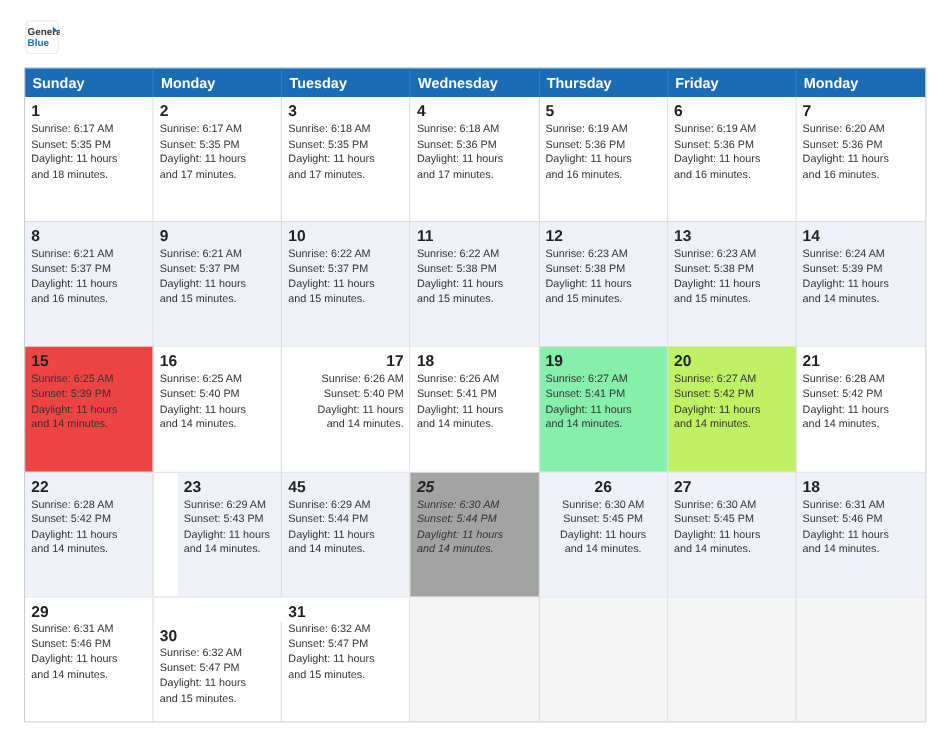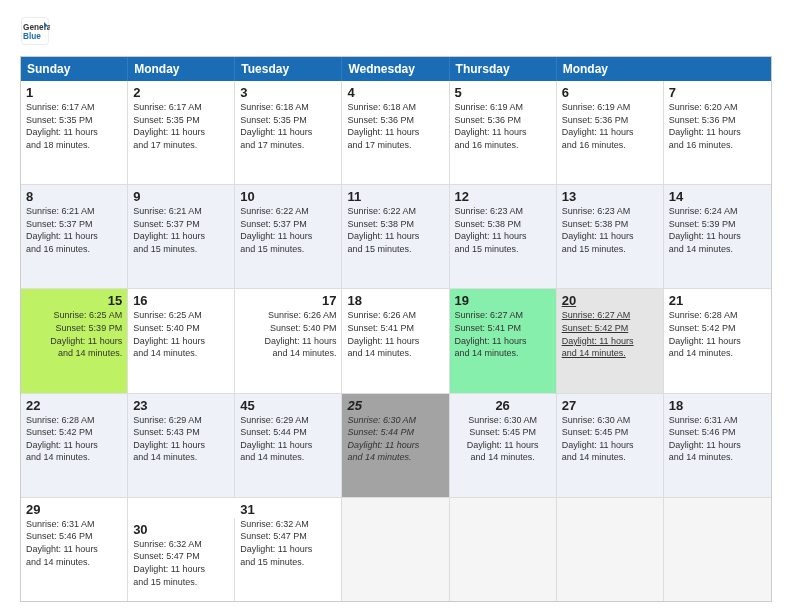--- a/index.html
+++ b/index.html
@@ -122,20 +122,21 @@
     </div>
   </div>
 
   <div class="calendar">
     <div class="cal-header">
     <div class="cal-header-cell">Sunday</div>
         <div class="cal-header-cell">Monday</div>
         <div class="cal-header-cell">Tuesday</div>
         <div class="cal-header-cell">Wednesday</div>
         <div class="cal-header-cell">Thursday</div>
+        <div class="cal-header-cell">Friday</div>
         <div class="cal-header-cell">Monday</div>
       </div>
     <div class="cal-body">
     <div class="cal-row">
           <div class="cal-cell" style="background: rgb(255, 255, 255);">
             <span class="day-num">1</span>
             <div class="day-info">Sunrise: 6:17 AM<br>Sunset: 5:35 PM<br>Daylight: 11 hours<br>and 18 minutes.</div>
           </div>
           <div class="cal-cell" style="background: rgb(255, 255, 255);">
             <span class="day-num">2</span>
@@ -186,55 +187,55 @@
           <div class="cal-cell" style="background: rgb(238, 242, 248);">
             <span class="day-num">13</span>
             <div class="day-info">Sunrise: 6:23 AM<br>Sunset: 5:38 PM<br>Daylight: 11 hours<br>and 15 minutes.</div>
           </div>
           <div class="cal-cell" style="background: rgb(238, 242, 248);">
             <span class="day-num">14</span>
             <div class="day-info">Sunrise: 6:24 AM<br>Sunset: 5:39 PM<br>Daylight: 11 hours<br>and 14 minutes.</div>
           </div>
         </div>
         <div class="cal-row">
-          <div class="cal-cell" style="background: #bef264; text-align: right;">
+          <div class="cal-cell" style="background: #ef4444;">
             <span class="day-num">15</span>
             <div class="day-info">Sunrise: 6:25 AM<br>Sunset: 5:39 PM<br>Daylight: 11 hours<br>and 14 minutes.</div>
           </div>
           <div class="cal-cell" style="background: rgb(255, 255, 255);">
             <span class="day-num">16</span>
             <div class="day-info">Sunrise: 6:25 AM<br>Sunset: 5:40 PM<br>Daylight: 11 hours<br>and 14 minutes.</div>
           </div>
           <div class="cal-cell" style="background: rgb(255, 255, 255); text-align: right;">
             <span class="day-num">17</span>
             <div class="day-info">Sunrise: 6:26 AM<br>Sunset: 5:40 PM<br>Daylight: 11 hours<br>and 14 minutes.</div>
           </div>
           <div class="cal-cell" style="background: rgb(255, 255, 255);">
             <span class="day-num">18</span>
             <div class="day-info">Sunrise: 6:26 AM<br>Sunset: 5:41 PM<br>Daylight: 11 hours<br>and 14 minutes.</div>
           </div>
           <div class="cal-cell" style="background: #86efac;">
             <span class="day-num">19</span>
             <div class="day-info">Sunrise: 6:27 AM<br>Sunset: 5:41 PM<br>Daylight: 11 hours<br>and 14 minutes.</div>
           </div>
-          <div class="cal-cell" style="background: #e5e5e5; text-decoration: underline;">
+          <div class="cal-cell" style="background: #bef264;">
             <span class="day-num">20</span>
             <div class="day-info">Sunrise: 6:27 AM<br>Sunset: 5:42 PM<br>Daylight: 11 hours<br>and 14 minutes.</div>
           </div>
           <div class="cal-cell" style="background: rgb(255, 255, 255);">
             <span class="day-num">21</span>
             <div class="day-info">Sunrise: 6:28 AM<br>Sunset: 5:42 PM<br>Daylight: 11 hours<br>and 14 minutes.</div>
           </div>
         </div>
         <div class="cal-row">
           <div class="cal-cell" style="background: rgb(238, 242, 248);">
             <span class="day-num">22</span>
             <div class="day-info">Sunrise: 6:28 AM<br>Sunset: 5:42 PM<br>Daylight: 11 hours<br>and 14 minutes.</div>
           </div>
-          <div class="cal-cell" style="background: rgb(238, 242, 248);">
+          <div class="cal-cell" style="background: rgb(238, 242, 248); margin-left: 20px;">
             <span class="day-num">23</span>
             <div class="day-info">Sunrise: 6:29 AM<br>Sunset: 5:43 PM<br>Daylight: 11 hours<br>and 14 minutes.</div>
           </div>
           <div class="cal-cell" style="background: rgb(238, 242, 248);">
             <span class="day-num">45</span>
             <div class="day-info">Sunrise: 6:29 AM<br>Sunset: 5:44 PM<br>Daylight: 11 hours<br>and 14 minutes.</div>
           </div>
           <div class="cal-cell" style="background: #a3a3a3; font-style: italic;">
             <span class="day-num">25</span>
             <div class="day-info">Sunrise: 6:30 AM<br>Sunset: 5:44 PM<br>Daylight: 11 hours<br>and 14 minutes.</div>

